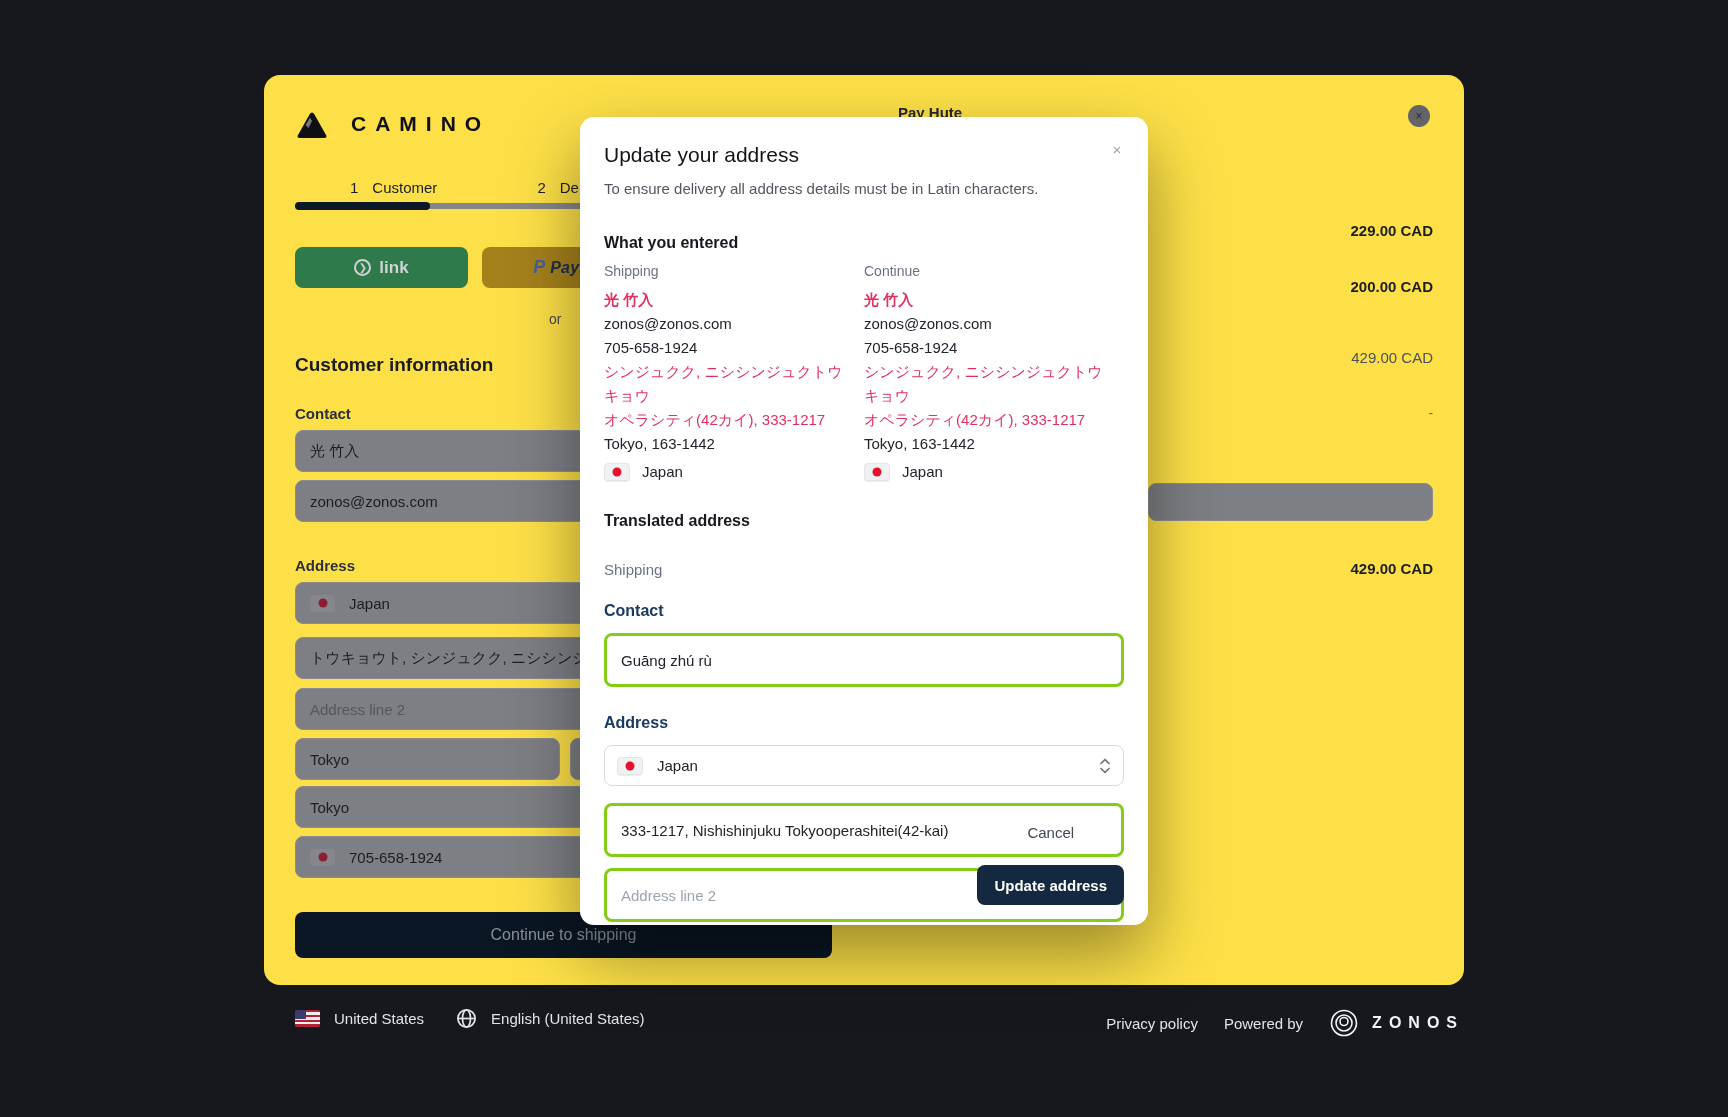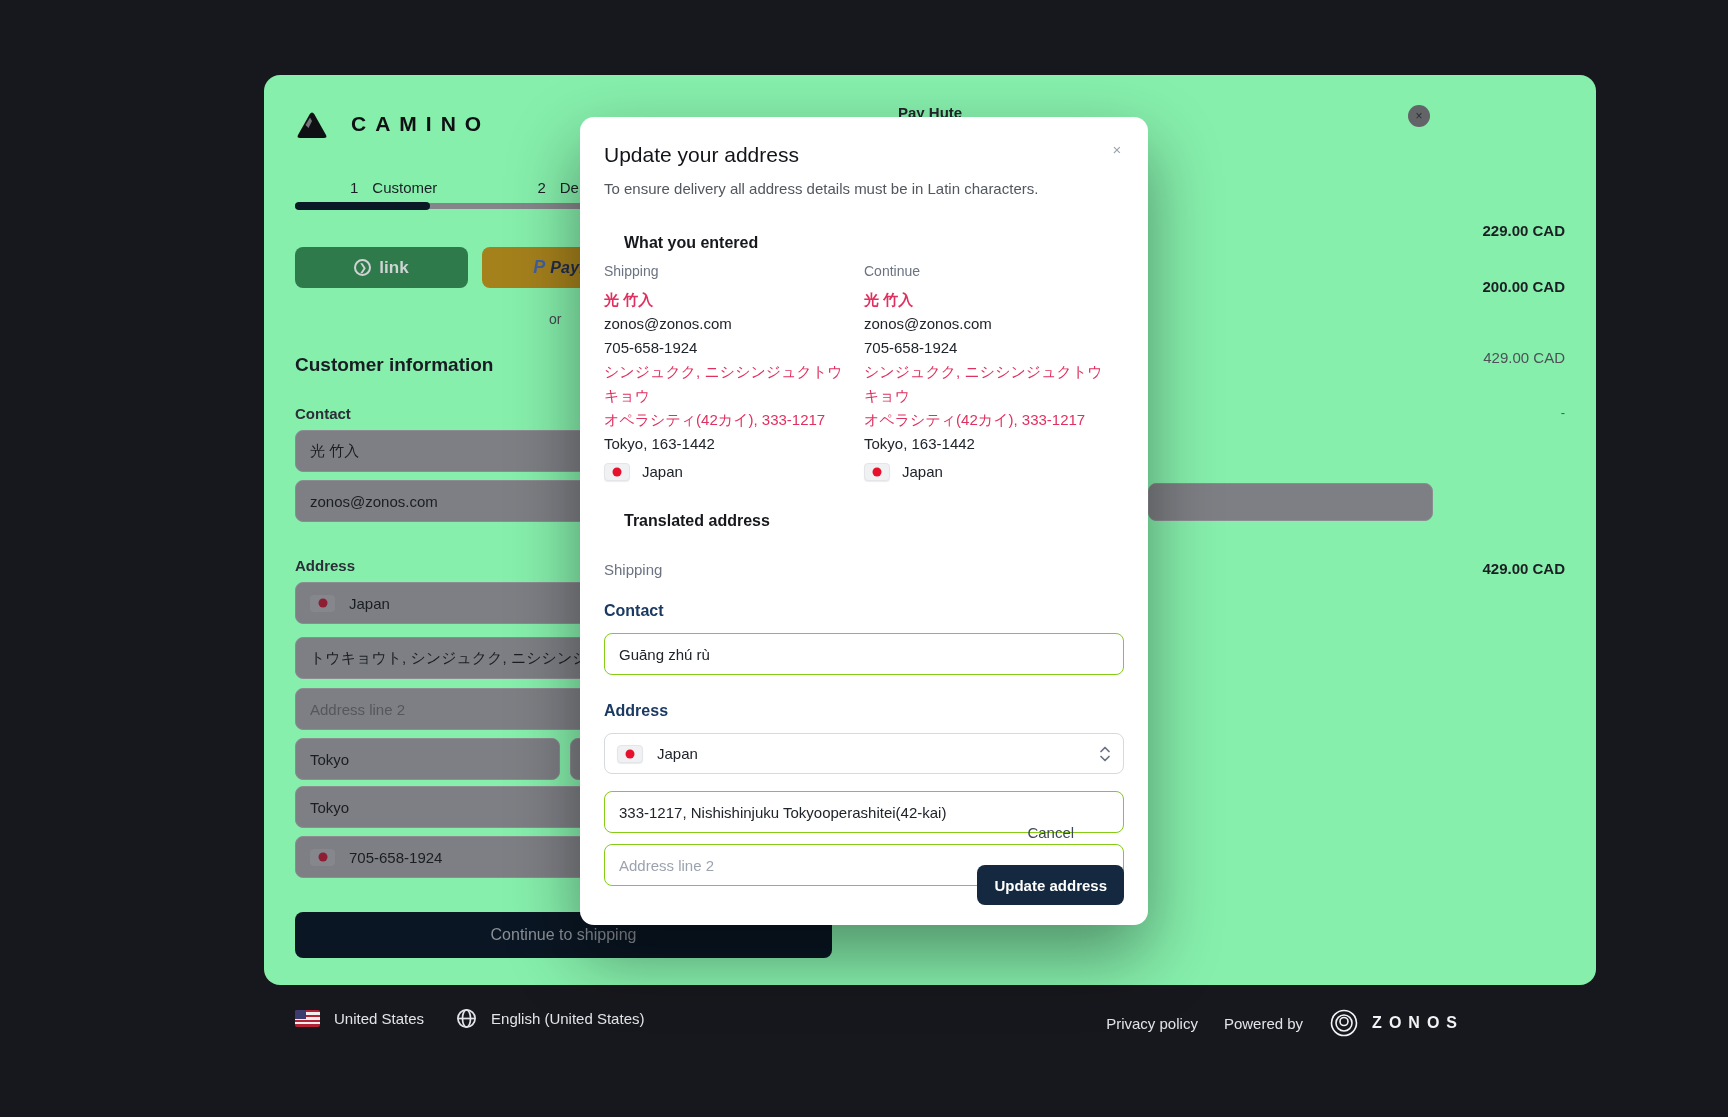--- a/index.html
+++ b/index.html
@@ -2,21 +2,21 @@
 <html><head>
 <meta charset="utf-8">
 <style>
   * { box-sizing: border-box; margin: 0; padding: 0; }
   html,body { background:#17181d; }
   body { font-family:"Liberation Sans","DejaVu Sans",sans-serif; }
   .stage { position:relative; width:1728px; height:1117px; overflow:hidden; background:#17181d; }
   .abs { position:absolute; }
 
   
-  .card { left:264px; top:75px; width:1332px; height:910px; background:#86efac; border-radius:16px; overflow:hidden; }
+  .card { left:264px; top:75px; width:1200px; height:910px; background:#fde047; border-radius:16px; overflow:hidden; }
 
   .brandrow { left:31px; top:33px; display:flex; align-items:center; gap:22px; }
   .brand-name { font-size:21px; font-weight:bold; letter-spacing:9px; color:#0e1014; }
 
   .steps { left:86px; top:104px; display:flex; gap:100px; font-size:15px; color:#1c1f26; }
   .step { display:flex; gap:14px; }
   .progress-track { left:31px; top:128px; width:537px; height:6px; border-radius:3px; background:#84868a; }
   .progress-fill  { left:31px; top:127px; width:135px; height:8px; border-radius:4px; background:#0b1826; }
 
   .btn-link { left:31px; top:172px; width:173px; height:41px; background:#2e7a4b; border-radius:8px;
@@ -48,33 +48,33 @@
   .v-light { color:#4e5157; }
   .sum-input { left:884px; top:408px; width:285px; height:38px; background:#7d7f84; border:1px solid #8b8d91; border-radius:8px; }
 
   
   .modal { left:580px; top:117px; width:568px; height:808px; background:#ffffff; border-radius:14px; z-index:10;
            box-shadow:0 30px 70px rgba(0,0,0,.4); padding:26px 24px 24px 24px; color:#20242b; }
   .m-title { font-size:21px; font-weight:normal; color:#121419; }
   .m-close { position:absolute; right:20px; top:22px; width:22px; height:22px; text-align:center; line-height:22px;
              font-size:15px; color:#9ca3af; cursor:pointer; }
   .m-sub { margin-top:13px; font-size:15px; color:#52575f; }
-  .m-sec { margin-top:37px; font-size:16px; font-weight:bold; color:#16181d;margin-left:20px; }
+  .m-sec { margin-top:37px; font-size:16px; font-weight:bold; color:#16181d; }
   .cols { margin-top:11px; display:flex; }
   .col { width:50%; padding-right:20px; }
   .c-label { font-size:14px; color:#6b7280; margin-bottom:9px; }
   .c-line { font-size:15px; line-height:24px; color:#20242b; }
   .c-red { color:#e0305f; }
   .c-name { font-weight:bold; }
   .c-country { display:flex; align-items:center; gap:12px; margin-top:4px; }
   .flag-jp { width:26px; height:18px; border-radius:4px; background:#f0f1f3; border:1px solid #e3e5e9; position:relative; flex:0 0 auto; box-shadow:0 1px 1px rgba(0,0,0,.08); }
   .flag-jp .dot { position:absolute; left:50%; top:50%; width:9px; height:9px; border-radius:50%; background:#e8112d; transform:translate(-50%,-50%); }
   .m-sub2 { margin-top:31px; font-size:15px; color:#6b7280; }
   .m-blue { margin-top:24px; font-size:16px; font-weight:bold; color:#1b3a63; }
-  .m-input { margin-top:13px; width:100%; height:42px; border:1px solid #84cc16; border-radius:8px; padding:0 14px;
+  .m-input { margin-top:13px; width:100%; height:54px; border:3px solid #84cc16; border-radius:8px; padding:0 14px;
              font-size:15px; color:#20242b; font-family:inherit; background:#fff; outline:none; }
   .m-input::placeholder { color:#9ca3af; }
   .m-select { margin-top:13px; width:100%; height:41px; border:1px solid #d6d9de; border-radius:8px; padding:0 12px;
               display:flex; align-items:center; gap:14px; font-size:15px; }
   .m-select .grow { flex:1; }
   .m-actions { position:absolute; right:24px; bottom:20px; display:flex; align-items:center; gap:24px;flex-direction:column; }
   .btn-cancel { font-size:15px; color:#3f4754; background:none; border:none; font-family:inherit; cursor:pointer; }
   .btn-primary { background:#14283f; color:#fff; border:none; border-radius:8px; height:40px; padding:0 17px;
                  font-size:15px; font-weight:bold; font-family:inherit; cursor:pointer; }
 

